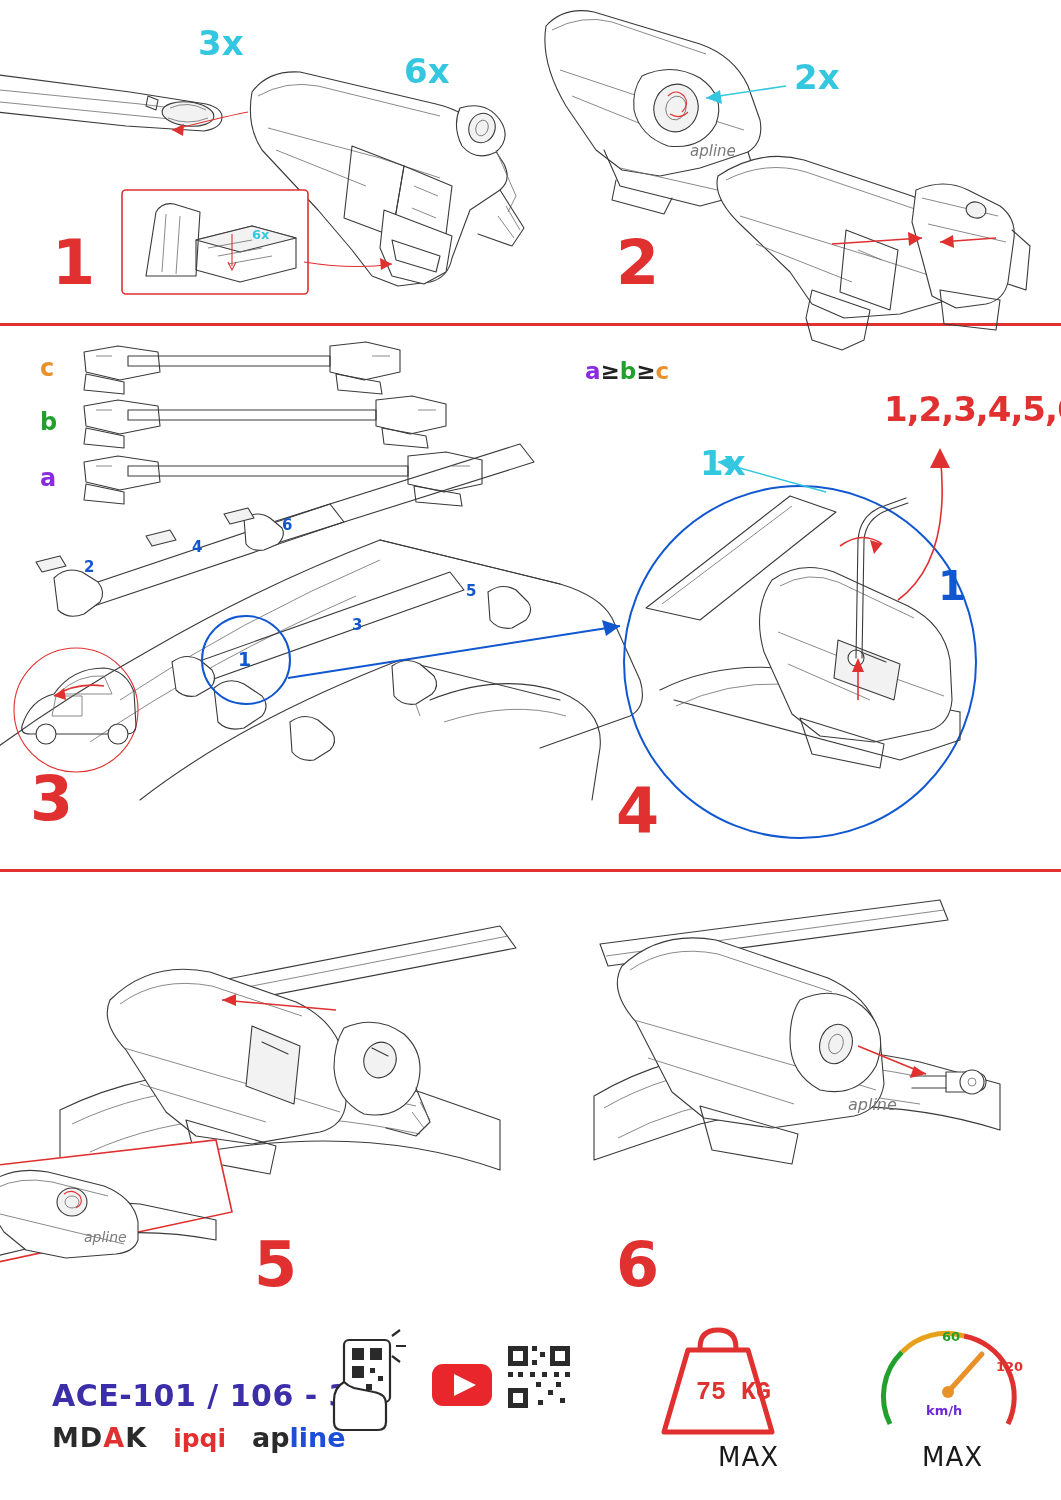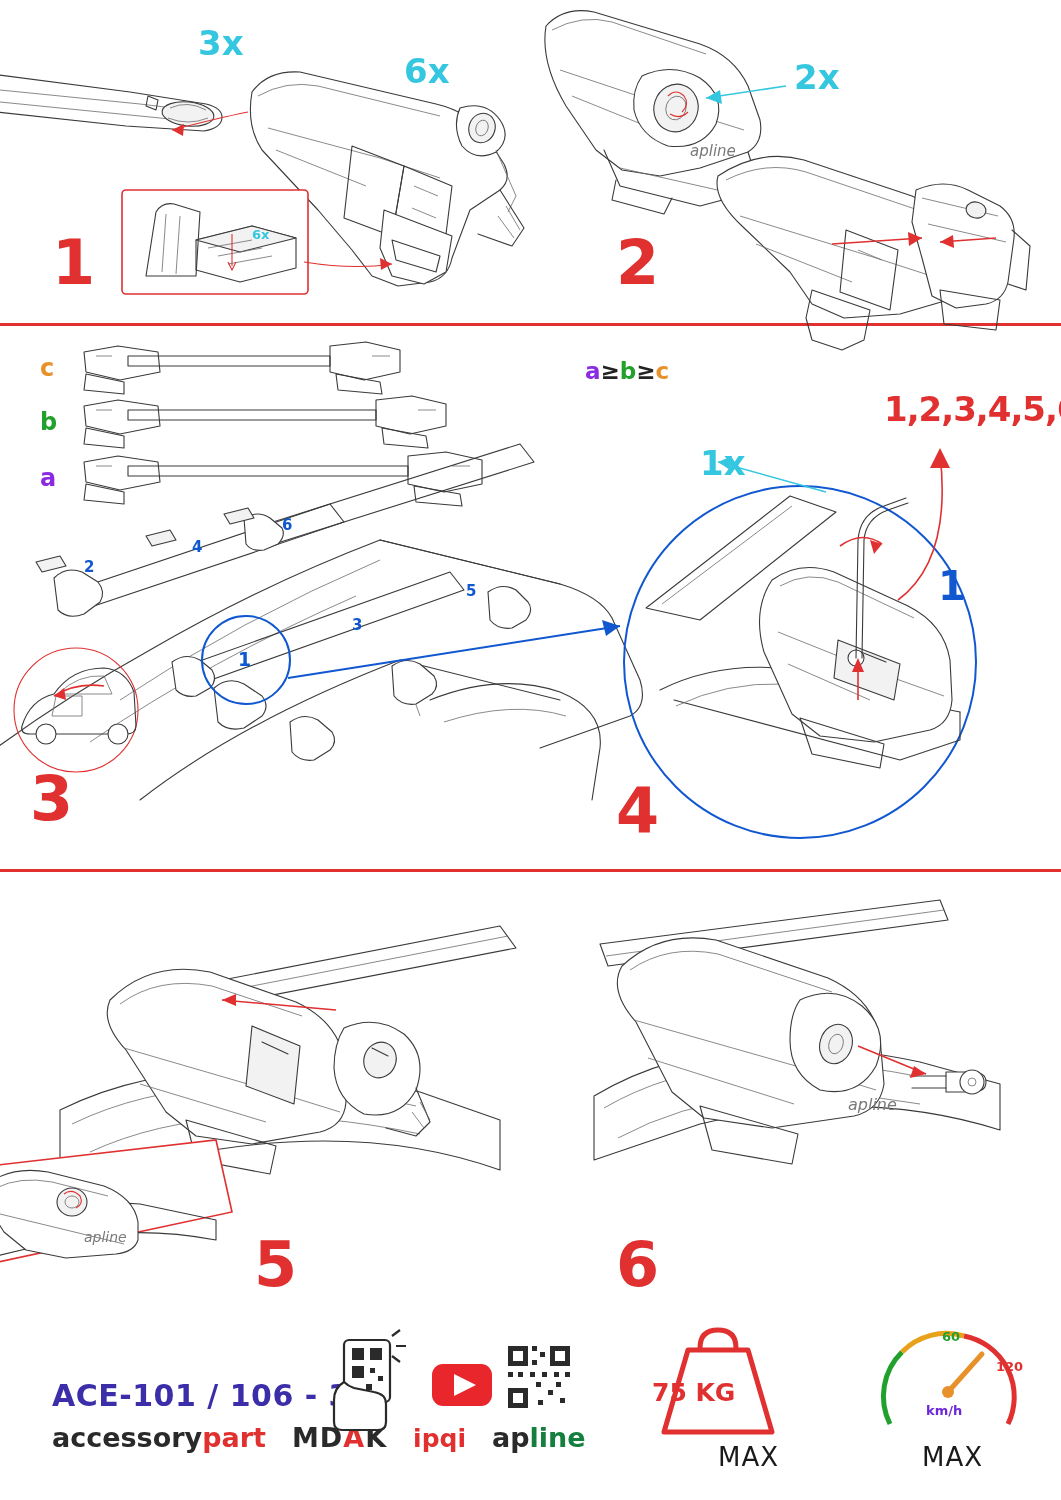--- a/index.html
+++ b/index.html
@@ -35,21 +35,21 @@
   .cyan{fill:none;stroke:#35c7e0;stroke-width:1.6;}
 
   .brand-ace{position:absolute;color:#3b2ea8;font-size:30px;font-weight:700;letter-spacing:.5px;}
   .brand-row{position:absolute;display:flex;align-items:flex-end;gap:26px;}
   .b-acc{font-size:27px;font-weight:700;color:#2a2a2a;}
   .b-acc .red-t{color:#e03030;}
   .b-mdak{font-size:27px;font-weight:700;color:#2a2a2a;letter-spacing:1px;}
   .b-mdak .red-t{color:#e03030;}
   .b-ipqi{font-size:25px;font-weight:700;color:#e03030;}
   .b-apline{font-size:27px;font-weight:700;color:#2a2a2a;}
-  .b-apline .red-t{color:#15803d;}
+  .b-apline .red-t{color:#1d4ed8;}
 
   .maxlabel{position:absolute;font-size:26px;font-weight:400;color:#1a1a1a;letter-spacing:1px;}
   .kgtext{position:absolute;color:#e03030;font-size:25px;font-weight:700;}
 </style>
 </head>
 <body>
 
 <div class="sheet">
 
   <div class="divider" id="div1"></div>
@@ -352,21 +352,20 @@
       </g>
       <path class="red" d="M858 1046 L926 1074"></path>
       <path fill="#e03030" d="M926 1074 L914 1066 L910 1078 Z"></path>
     </g>
   </svg>
   <div class="step-num" style="left:616px;top:1234px;font-size:62px;">6</div>
 
   <div class="brand-ace" style="left:52px;top:1378px;">ACE-101 / 106 - 3X</div>
 
   <div class="brand-row" style="left:52px;top:1422px;">
-    <div class="b-acc"><span>accessory</span><span class="red-t">part</span></div>
     <div class="b-mdak"><span>MD</span><span class="red-t">A</span><span>K</span></div>
     <div class="b-ipqi">ipqi</div>
     <div class="b-apline"><span>ap</span><span class="red-t">line</span></div>
   </div>
 
   <svg width="1061" height="1500">
 
     <g>
       <rect x="344" y="1340" width="46" height="62" rx="5" fill="#ffffff" stroke="#2a2a2a" stroke-width="2.2"></rect>
       <rect x="352" y="1348" width="12" height="12" fill="#2a2a2a"></rect>
@@ -415,19 +414,19 @@
 
     <g>
       <path d="M890 1424 a62 62 0 0 1 12 -72" fill="none" stroke="#22a02c" stroke-width="5"></path>
       <path d="M902 1352 a62 62 0 0 1 62 -16" fill="none" stroke="#e8a11a" stroke-width="5"></path>
       <path d="M964 1336 a62 62 0 0 1 44 88" fill="none" stroke="#e03030" stroke-width="5"></path>
       <path d="M948 1392 L982 1354" stroke="#e8912a" stroke-width="5" fill="none" stroke-linecap="round"></path>
       <circle cx="948" cy="1392" r="6" fill="#e8912a"></circle>
     </g>
   </svg>
 
-  <div class="kgtext" style="left:652px;top:1378px;">75 KG</div>
+  <div class="kgtext" style="left:696px;top:1378px;font-family:Liberation Mono, monospace;">75 KG</div>
   <div class="maxlabel" style="left:718px;top:1442px;">MAX</div>
   <div class="maxlabel" style="left:922px;top:1442px;">MAX</div>
   <div class="lbl" style="left:926px;top:1404px;font-size:13px;color:#6d28d9;">km/h</div>
   <div class="lbl" style="left:942px;top:1330px;font-size:13px;color:#22a02c;">60</div>
   <div class="lbl" style="left:996px;top:1360px;font-size:13px;color:#e03030;">120</div>
 </div>
 
 </body></html>

